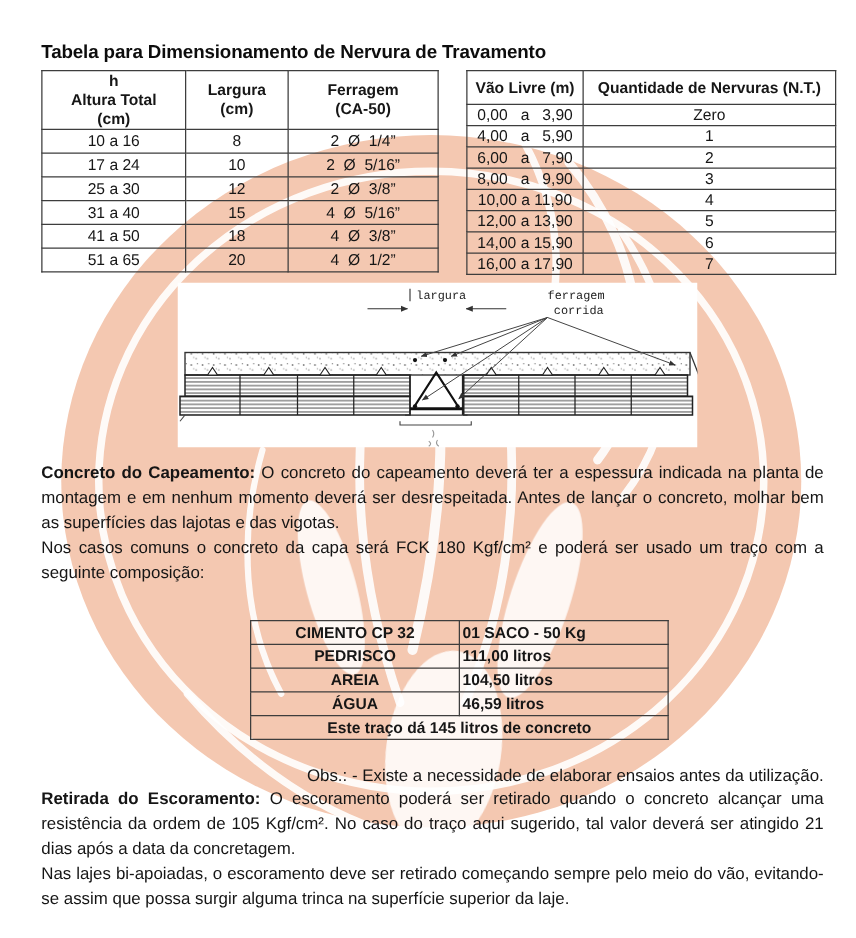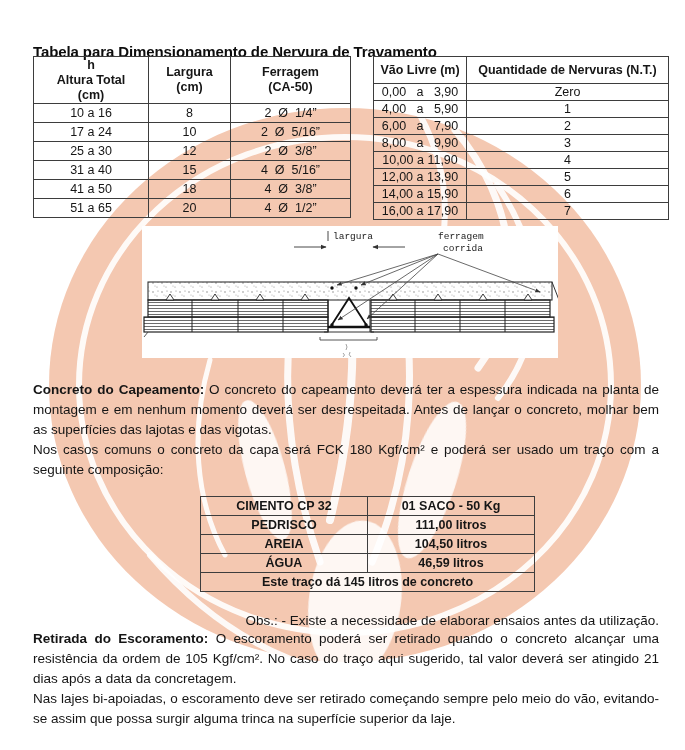--- a/index.html
+++ b/index.html
@@ -1,21 +1,21 @@
 <!DOCTYPE html>
 <html><head>
 <meta charset="utf-8">
 <style>
   html,body{margin:0;padding:0;background:#fff;}
   .doc{position:relative;width:685px;height:750px;background:#fff;overflow:hidden;
        font-family:"Liberation Sans",sans-serif;color:#151515;}
   .wm{position:absolute;left:0;top:0;width:685px;height:750px;z-index:0;}
   .content{position:absolute;left:0;top:0;width:685px;height:750px;z-index:1;}
 
-  .page-title{position:absolute;left:33px;top:43px;width:620px;
+  .page-title{position:absolute;left:33px;top:33px;width:620px;
               font-size:15px;font-weight:bold;letter-spacing:-0.1px;color:#0d0d0d;}
 
   table{border-collapse:collapse;position:absolute;table-layout:fixed;background:transparent;}
   th,td{border:1px solid #3d3d3d;text-align:center;vertical-align:middle;
         padding:0 2px;font-size:12.5px;line-height:1.2;color:#161616;}
   th{font-weight:bold;white-space:pre-line;}
 
   .nervura{left:33px;top:56px;}
   .nervura th{height:46px;}
   .nervura td{height:18px;}
@@ -23,28 +23,28 @@
   .vao th{height:26px;}
   .vao td{height:16px;}
   .pre{white-space:pre;}
 
   .diagram{position:absolute;left:142px;top:226px;width:416px;height:132px;}
   .dlabel{font-family:"Liberation Mono",monospace;font-size:9.5px;fill:#222;}
 
   .para{position:absolute;left:33px;width:626px;font-size:13.5px;line-height:20px;}
   .para p{margin:0;text-align:justify;}
   .para b{font-weight:bold;}
-  .cape{top:380px;}
+  .cape{top:368px;}
   .esco{top:629px;}
   .obs{position:absolute;left:33px;top:613px;width:626px;font-size:13.5px;text-align:right;}
 
   .traco{left:200px;top:496px;font-weight:bold;}
   .traco td{height:18px;}
   .traco .mat{text-align:center;}
-  .traco .qty{text-align:center;}
+  .traco .qty{text-align:left;}
   .traco .foot{text-align:center;}
 </style>
 </head>
 <body>
 
 <div class="doc">
 
   <svg class="wm" viewBox="0 0 685 750" aria-hidden="true">
     <ellipse cx="345" cy="385" rx="296" ry="277" fill="#f4c8b1"></ellipse>
     <ellipse cx="345" cy="385" rx="266" ry="248" fill="none" stroke="#ffffff" stroke-width="6" opacity="0.9"></ellipse>

